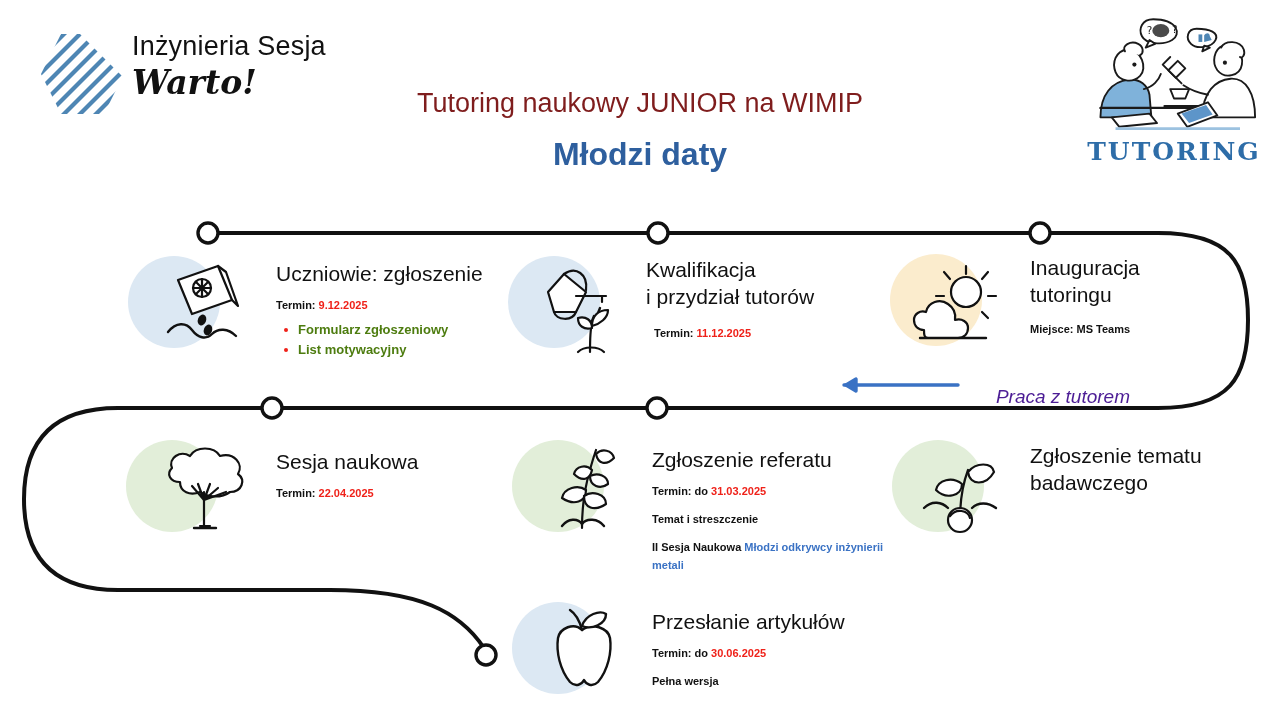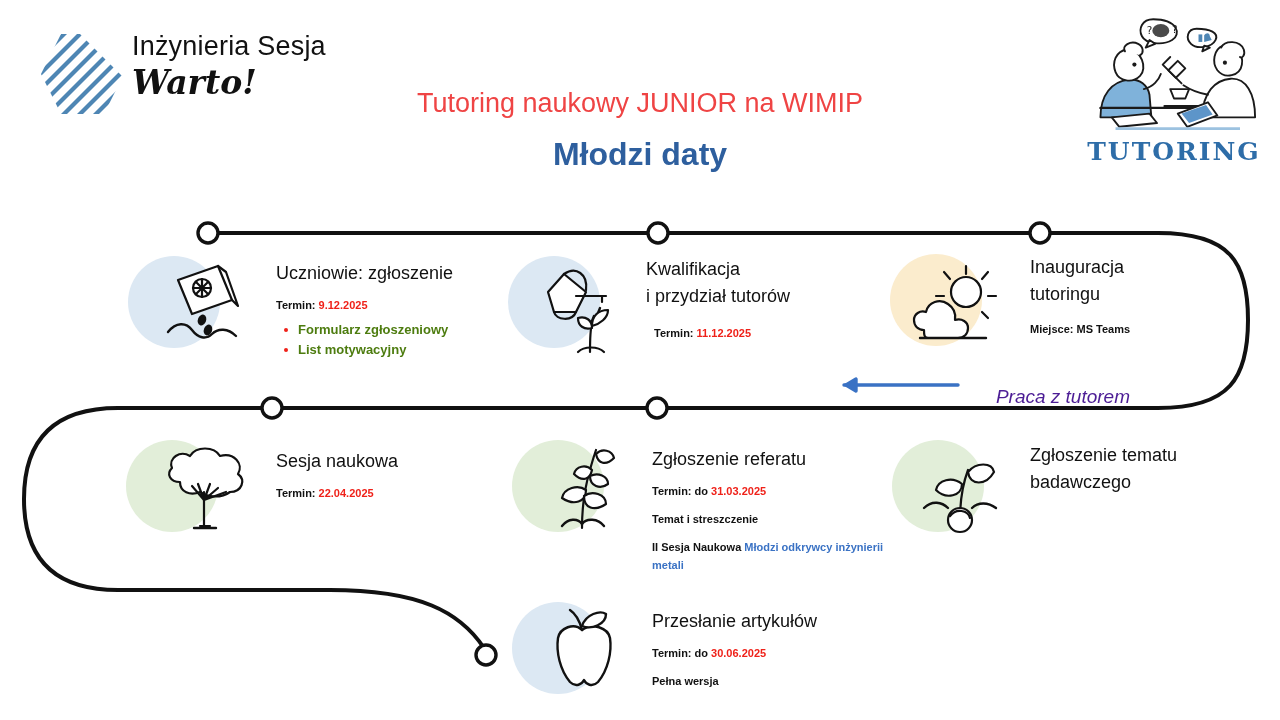--- a/index.html
+++ b/index.html
@@ -18,21 +18,21 @@
   .logo{position:absolute;left:34px;top:26px;width:350px;height:96px;}
   .logo-mark{position:absolute;left:0;top:2px;width:92px;height:92px;}
   .logo-text{position:absolute;left:98px;top:4px;width:250px;}
   .logo-line1{font-size:27px;line-height:32px;letter-spacing:.2px;color:#111;white-space:nowrap;}
   .logo-line2{font-family:"DejaVu Serif", serif;font-style:italic;font-weight:700;
     font-size:33px;line-height:38px;color:#111;white-space:nowrap;margin-top:2px;}
 
   
   .title-main{
     position:absolute;left:0;top:86px;width:1280px;text-align:center;
-    font-size:27px;line-height:34px;color:#ef4444;font-weight:400;
+    font-size:27px;line-height:34px;color:#7f1d1d;font-weight:400;
   }
   .title-sub{
     position:absolute;left:0;top:134px;width:1280px;text-align:center;
     font-size:32px;line-height:40px;color:#2e5f9e;font-weight:700;
   }
 
   
   .tutoring-art{position:absolute;left:1078px;top:8px;width:192px;height:160px;}
   .tutoring-word{
     position:absolute;left:0;bottom:2px;width:192px;text-align:center;
@@ -42,21 +42,21 @@
 
   
   .timeline-svg{position:absolute;left:0;top:0;width:1280px;height:720px;pointer-events:none;}
 
   
   .item{position:absolute;}
   .item-disc{position:absolute;left:0;top:0;border-radius:50%;}
   .item-icon{position:absolute;}
   .item-body{position:absolute;}
   .item-head{
-    font-size:18px;line-height:27px;color:#111;font-weight:400;white-space:pre-line;
+    font-size:21px;line-height:27px;color:#111;font-weight:400;white-space:pre-line;
   }
   .item-meta{margin-top:9px;}
   .meta-row{
     font-size:11px;line-height:19px;font-weight:700;color:#111;
     margin-bottom:5px;
   }
   .meta-row .date{color:#ef2119;}
   .meta-row .accent{color:#3a72c4;}
   .bullets{margin:1px 0 0 0;padding:0;list-style:none;}
   .bullets li{

